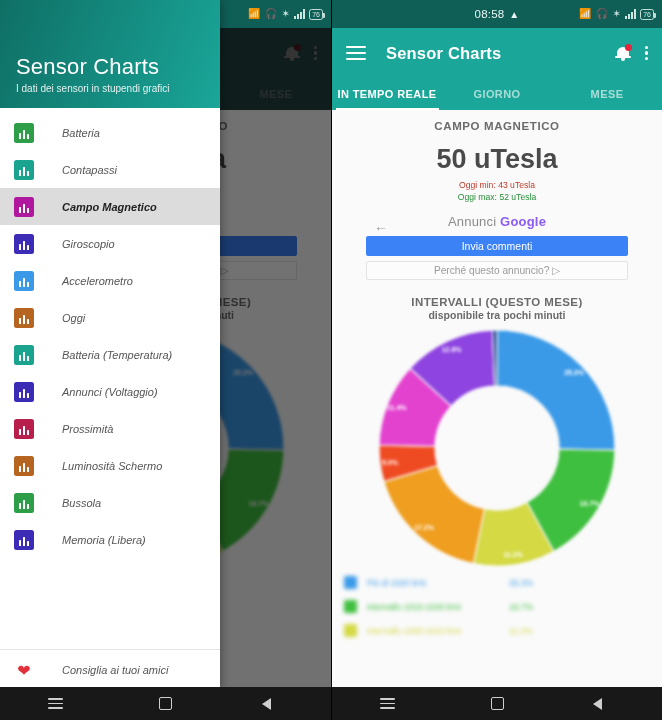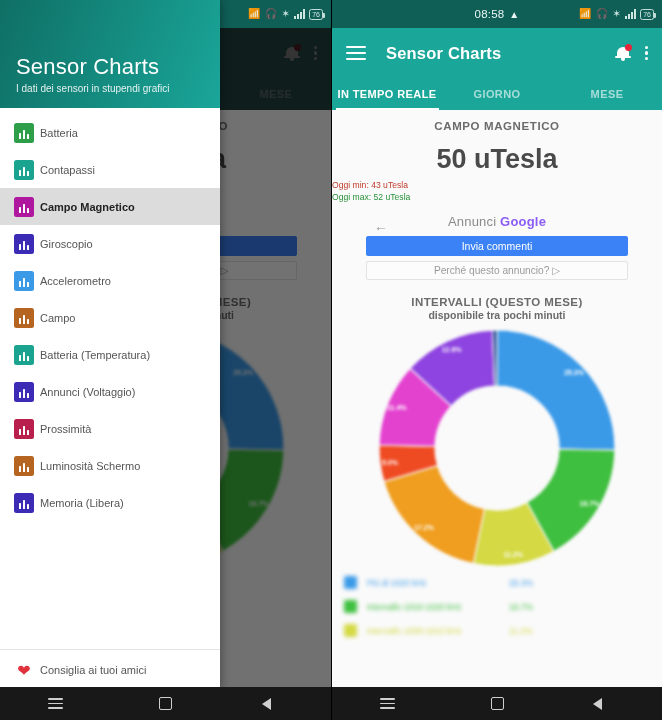--- a/index.html
+++ b/index.html
@@ -69,21 +69,21 @@
   .tab.active:after {
     content:""; position:absolute; bottom:0; left:4px; width: 103px; height: 2.5px; background:#fff;
   }
 
   
   .content { position: absolute; top:110px; left:0; right:0; bottom: 33px;
              background: #fafafa; overflow: hidden; }
   .sensor-name { text-align:center; font-size: 11.5px; font-weight:bold; color:#6b6b6b;
                  letter-spacing:.6px; margin-top: 10px; }
   .big-value { text-align:center; font-size: 27px; font-weight:bold; color:#4a4a4a; margin-top: 12px; }
-  .minmax { font-size: 8.6px; margin-top: 4px; line-height: 1.45; }
+  .minmax { text-align:center; font-size: 8.6px; margin-top: 4px; line-height: 1.45; }
   .minmax .mn { color:#c0392b; } .minmax .mx { color:#27913a; }
 
   
   .ad { margin-top: 10px; position: relative; padding: 0 34px; }
   .ad-back { position:absolute; left: 42px; top: 4px; font-size: 14px; color:#9a9a9a; }
   .ad-brand { text-align:center; font-size: 13px; color:#8b8b8b; letter-spacing:.2px; }
   .ad-brand b { color:#8b5cf6; font-weight:bold; }
   .ad-btn {
     margin-top: 7px; height: 20px; background:#3b82f6; color:#fff; border-radius:2px;
     display:flex; align-items:center; justify-content:center; font-size: 10.5px;
@@ -135,21 +135,21 @@
   .drawer-head p { font-size: 10px; margin-top: 3px; color: rgba(255,255,255,.88); }
   .drawer-list { flex:1; overflow:hidden; padding-top: 6px; background:#fff; }
   .d-item { height: 37px; display:flex; align-items:center; padding: 0 0 0 14px; }
   .d-item.selected { background: #dcdcdc; }
   .d-ic {
     width: 20px; height: 20px; border-radius: 2.5px; flex:none;
     display:flex; align-items:flex-end; justify-content:center; gap:1.5px; padding-bottom:4px;
   }
   .d-ic i { display:block; width: 2.4px; background:#fff; border-radius:.5px; }
   .d-ic i:nth-child(1){height:6px;} .d-ic i:nth-child(2){height:9px;} .d-ic i:nth-child(3){height:4.5px;}
-  .d-lb { font-size: 11px; color:#555; margin-left: 6px; }
+  .d-lb { font-size: 11px; color:#555; margin-left: 28px; font-style: italic; }
   .d-item.selected .d-lb { color:#222; font-weight:bold; }
   .d-sep { height:1px; background:#e4e4e4; margin: 5px 0 0 0; }
   .d-heart { width:20px;height:20px;flex:none;display:flex;align-items:center;justify-content:center;
              font-size:16px; color:#e1323c; }
 
   
   .dim-appbar { filter: brightness(.45) saturate(.55); }
 </style>
 </head>
 <body>
@@ -282,21 +282,21 @@
               <i></i>
             </span>
             <span class="d-lb">Accelerometro</span>
           </div>
           <div class="d-item">
             <span class="d-ic" style="background: rgb(181, 101, 31);">
               <i></i>
               <i></i>
               <i></i>
             </span>
-            <span class="d-lb">Campo</span>
+            <span class="d-lb">Oggi</span>
           </div>
           <div class="d-item">
             <span class="d-ic" style="background: rgb(26, 164, 143);">
               <i></i>
               <i></i>
               <i></i>
             </span>
             <span class="d-lb">Batteria (Temperatura)</span>
           </div>
           <div class="d-item">
@@ -315,20 +315,28 @@
             </span>
             <span class="d-lb">Prossimità</span>
           </div>
           <div class="d-item">
             <span class="d-ic" style="background: rgb(181, 101, 31);">
               <i></i>
               <i></i>
               <i></i>
             </span>
             <span class="d-lb">Luminosità Schermo</span>
+          </div>
+          <div class="d-item">
+            <span class="d-ic" style="background: rgb(46, 158, 73);">
+              <i></i>
+              <i></i>
+              <i></i>
+            </span>
+            <span class="d-lb">Bussola</span>
           </div>
           <div class="d-item">
             <span class="d-ic" style="background: rgb(59, 43, 181);">
               <i></i>
               <i></i>
               <i></i>
             </span>
             <span class="d-lb">Memoria (Libera)</span>
           </div>
         </div>

